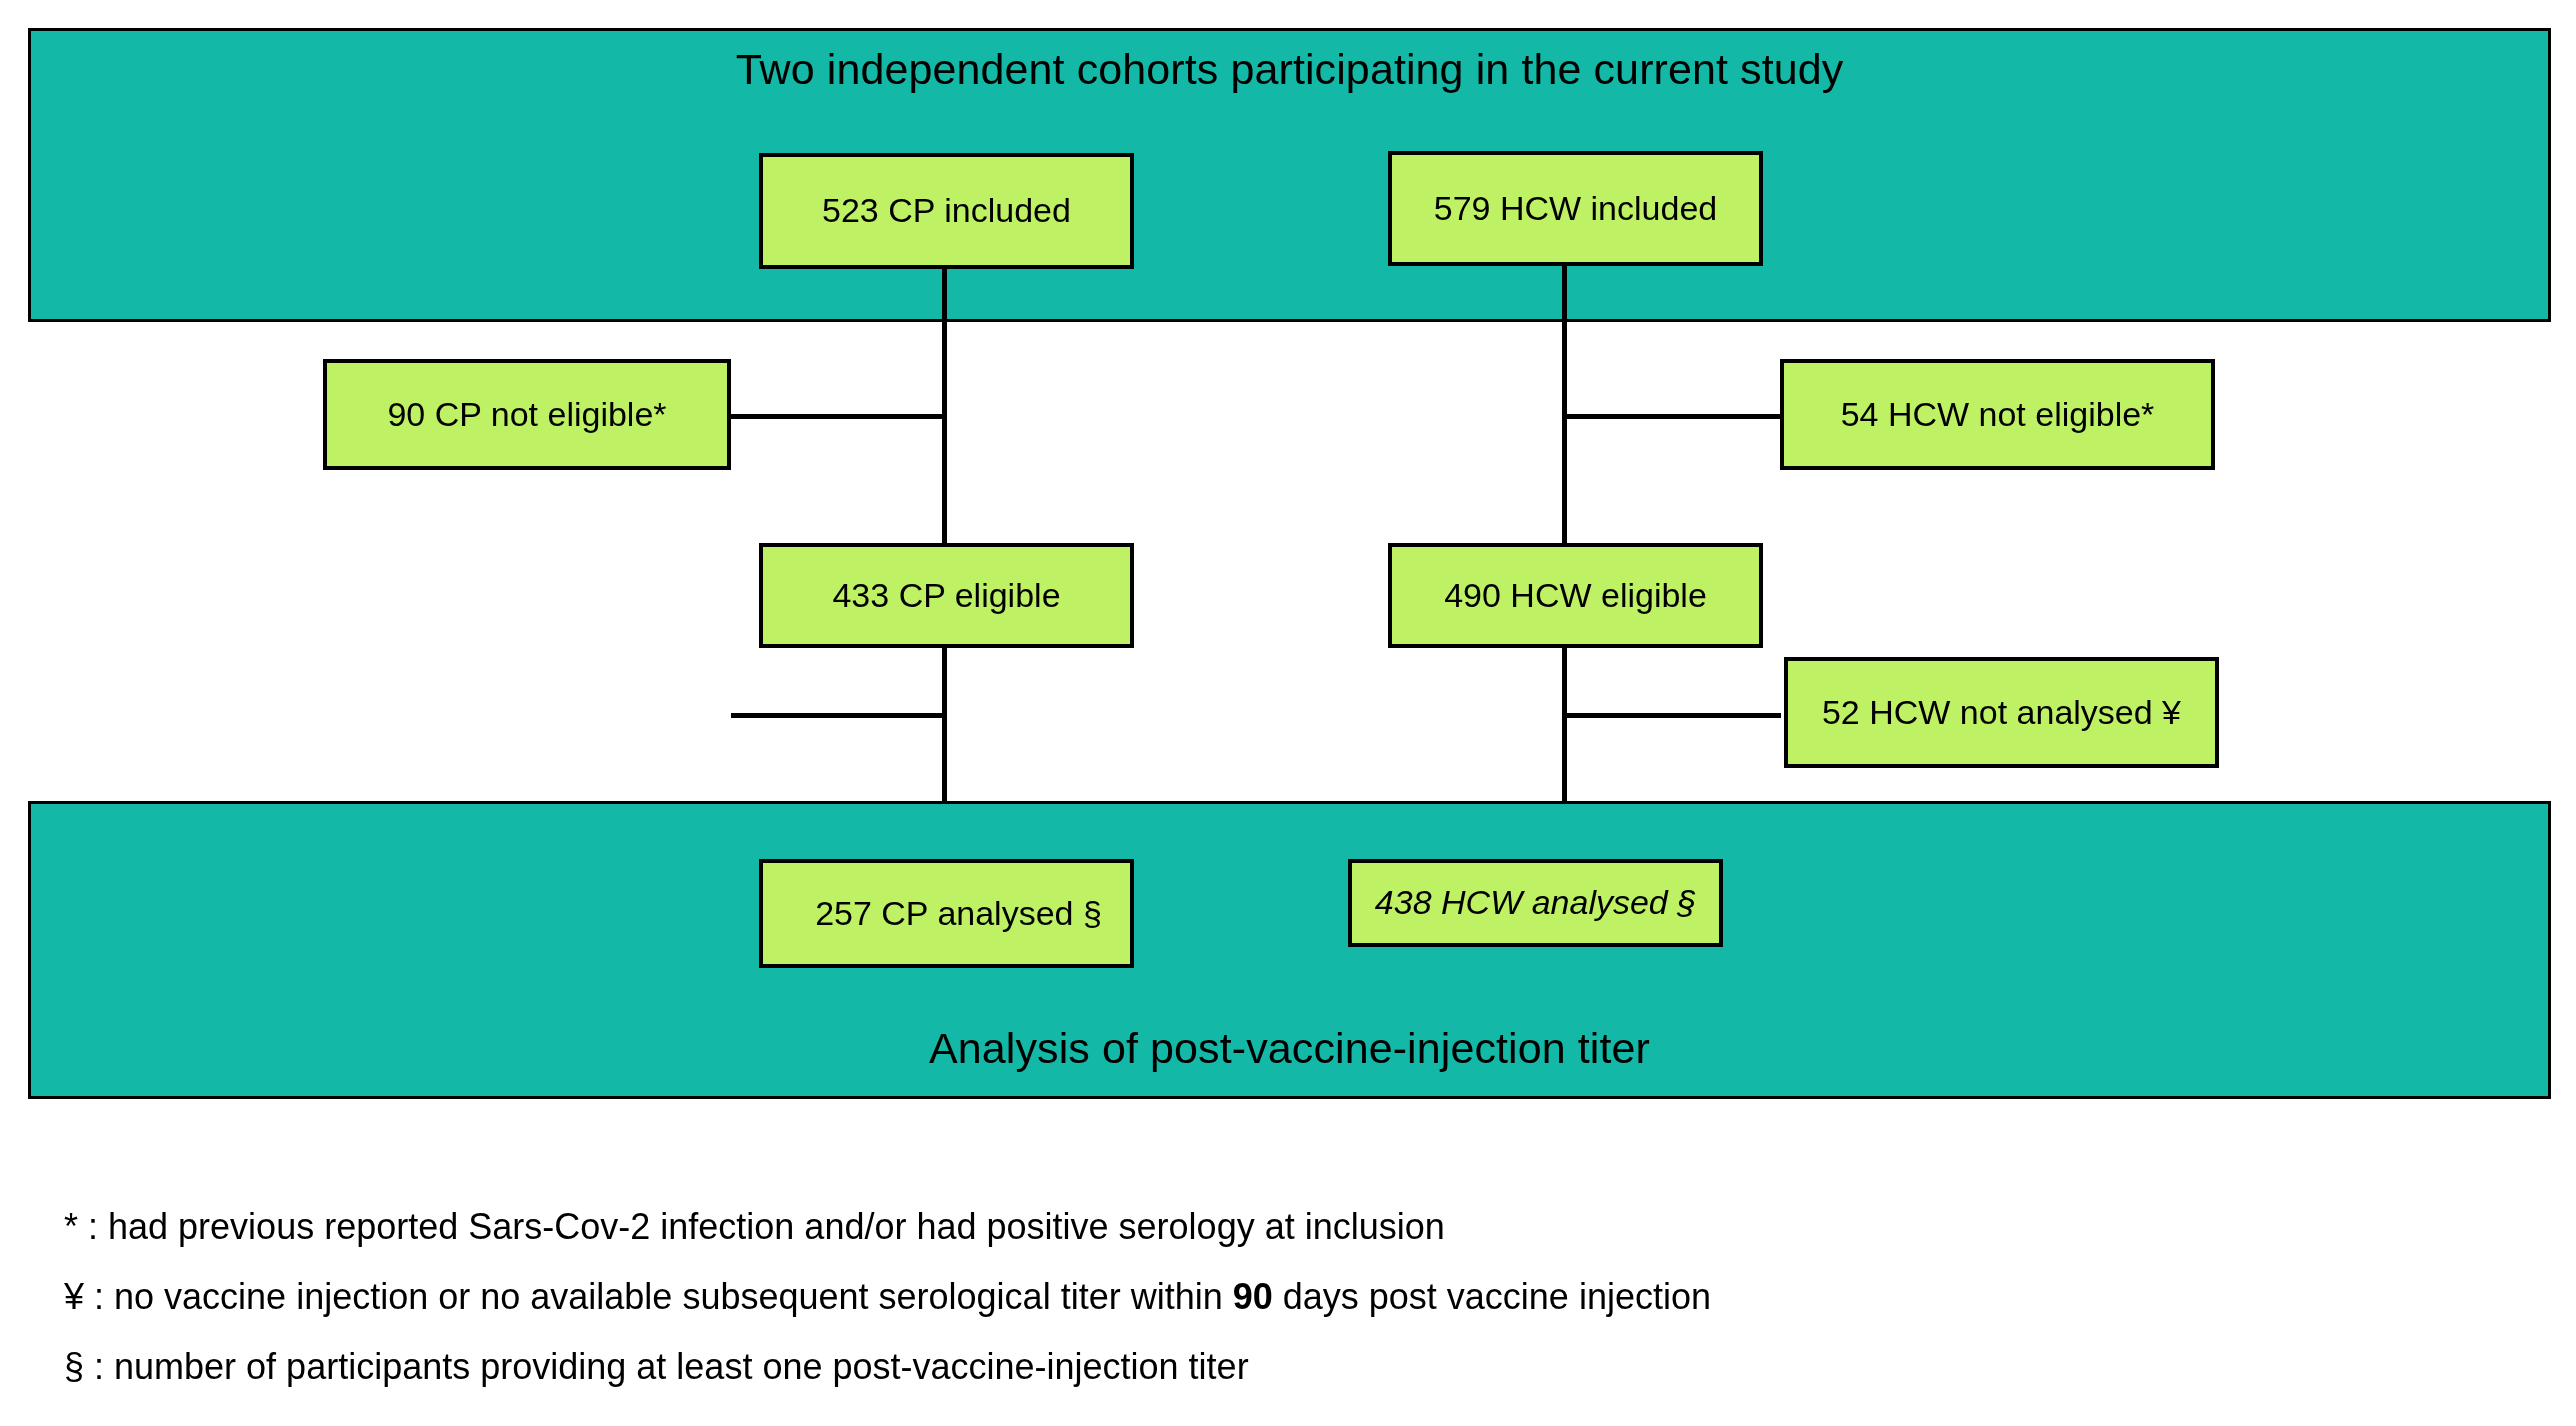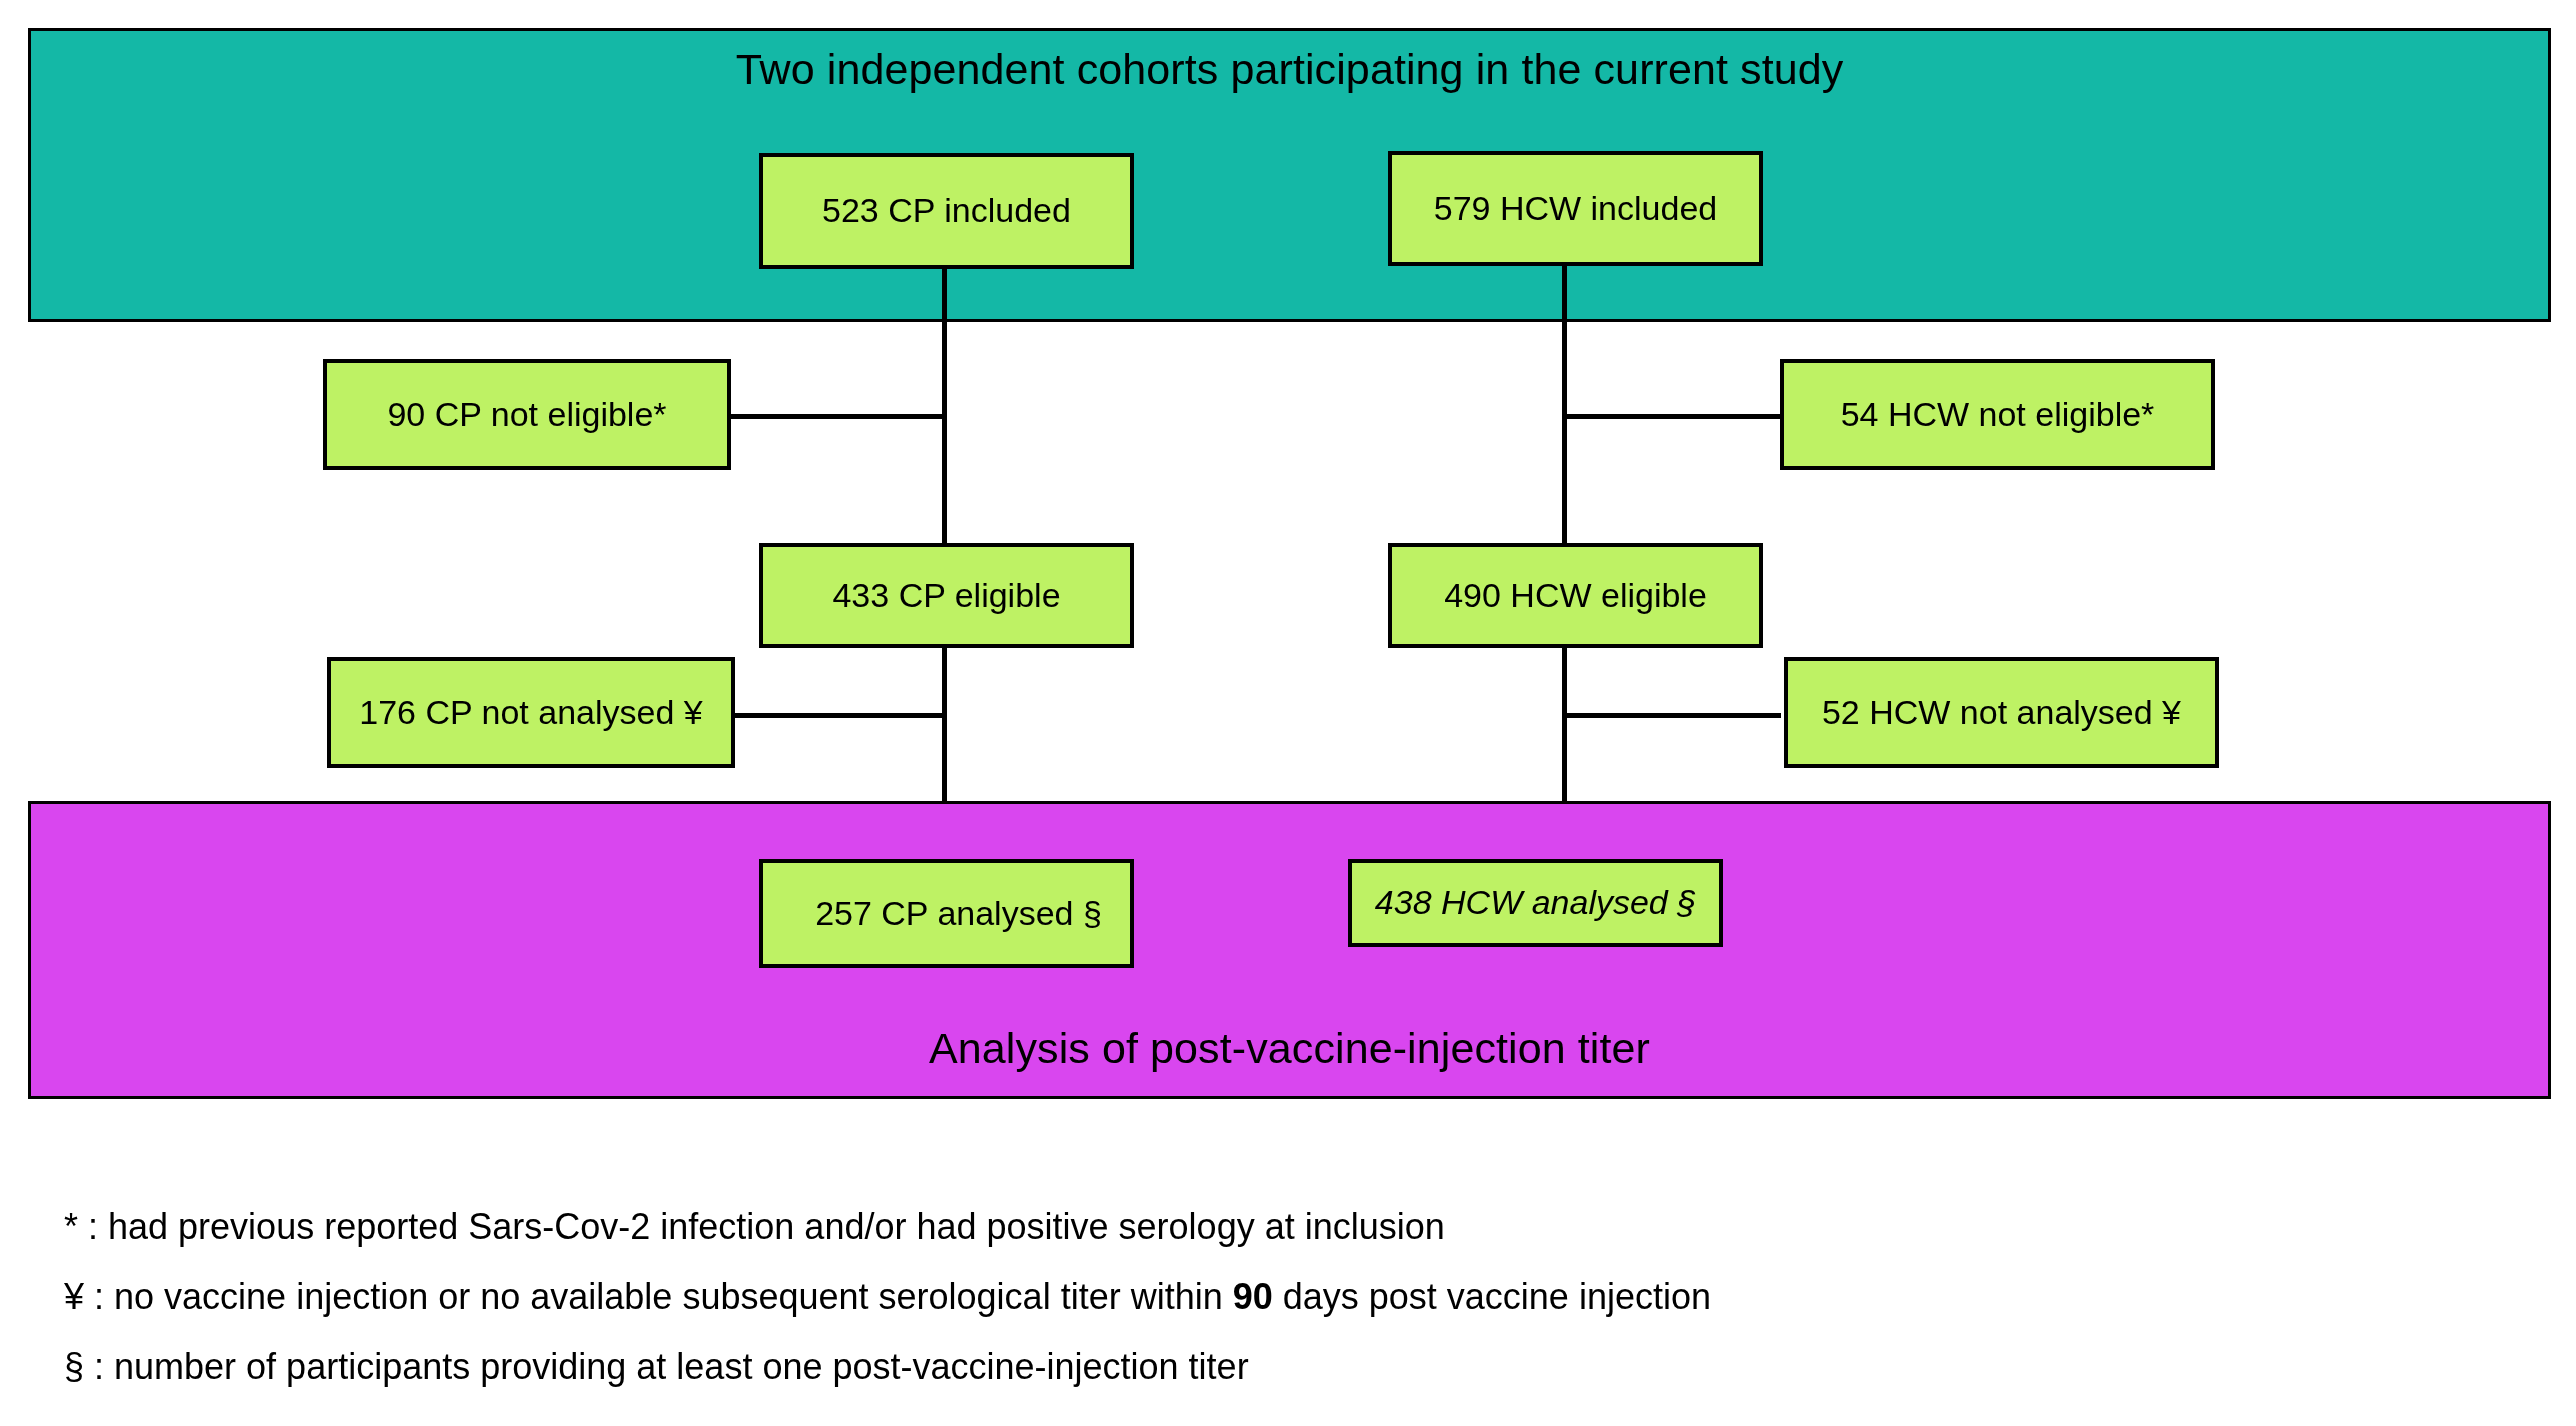--- a/index.html
+++ b/index.html
@@ -33,21 +33,21 @@
     top: 28px;
     width: 2523px;
     height: 294px;
     background: #14b8a6;
   }
   .banner-bottom {
     left: 28px;
     top: 801px;
     width: 2523px;
     height: 298px;
-    background: #d946ef;
+    background: #14b8a6;
     align-items: flex-end;
   }
   .banner-title {
     font-size: 43px;
     line-height: 1.0;
     white-space: nowrap;
     letter-spacing: 0.1px;
   }
   .banner-top .banner-title {
     margin-top: 17px;
@@ -130,23 +130,20 @@
   </div>
 
   <div class="node" style="left:759px; top:859px; width:375px; height:109px;padding-left:24px;">
     <span class="node-label">257 CP analysed §</span>
   </div>
 
   <div class="node" style="left:323px; top:359px; width:408px; height:111px;">
     <span class="node-label">90 CP not eligible*</span>
   </div>
 
-  <div class="node" style="left:327px; top:657px; width:408px; height:111px;">
-    <span class="node-label">176 CP not analysed ¥</span>
-  </div>
 
   <div class="node" style="left:1388px; top:151px; width:375px; height:115px;">
     <span class="node-label">579 HCW included</span>
   </div>
 
   <div class="node" style="left:1388px; top:543px; width:375px; height:105px;">
     <span class="node-label">490 HCW eligible</span>
   </div>
 
   <div class="node" style="left:1348px; top:859px; width:375px; height:88px;font-style:italic;">

